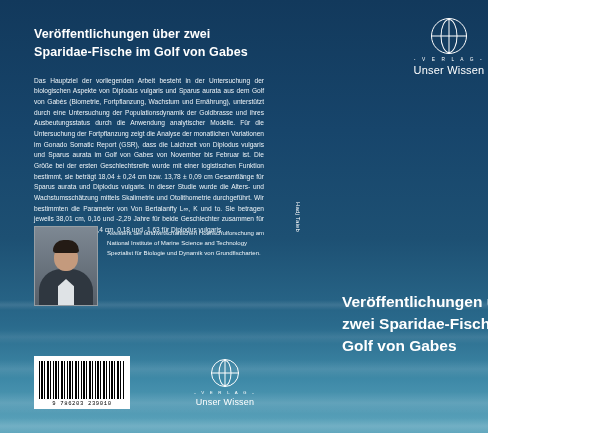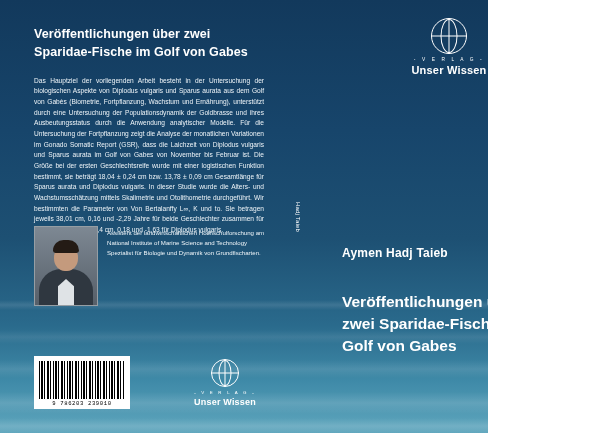--- a/index.html
+++ b/index.html
@@ -153,21 +153,21 @@
     height: 0; border-top: 1.2px solid #fff; transform: translateY(-50%);
   }
   .globe .ell {
     position:absolute; left: 50%; top: 0; transform: translateX(-50%);
     width: 13px; height: 26px; border: 1.2px solid #fff; border-radius: 50%;
     box-sizing: border-box;
   }
   .verlag-word {
     font-size: 4.4px; letter-spacing: 2.2px; margin-bottom: 2px;
   }
-  .logo-name { font-size: 9px; font-weight: bold; letter-spacing: .2px; }
+  .logo-name { font-size: 9px; font-weight: normal; letter-spacing: .2px; }
 
   
   .spine {
     position: absolute;
     left: 288px;
     top: 8px;
     width: 20px;
     height: 417px;
     color: #fff;
   }
@@ -271,18 +271,17 @@
   </div>
 
   <div class="front">
     <div class="front-logo">
       <div class="globe">
           <div class="ell"></div>
         </div>
       <div class="verlag-word">- V E R L A G -</div>
       <div class="logo-name">Unser Wissen</div>
     </div>
-    <div class="front-author">Aymen Hadj Taieb</div>
     <div class="front-title">Veröffentlichungen über zwei Sparidae-Fische im Golf von Gabes</div>
   </div>
 
   <div class="edge"></div>
 </div>
 
 </body></html>

